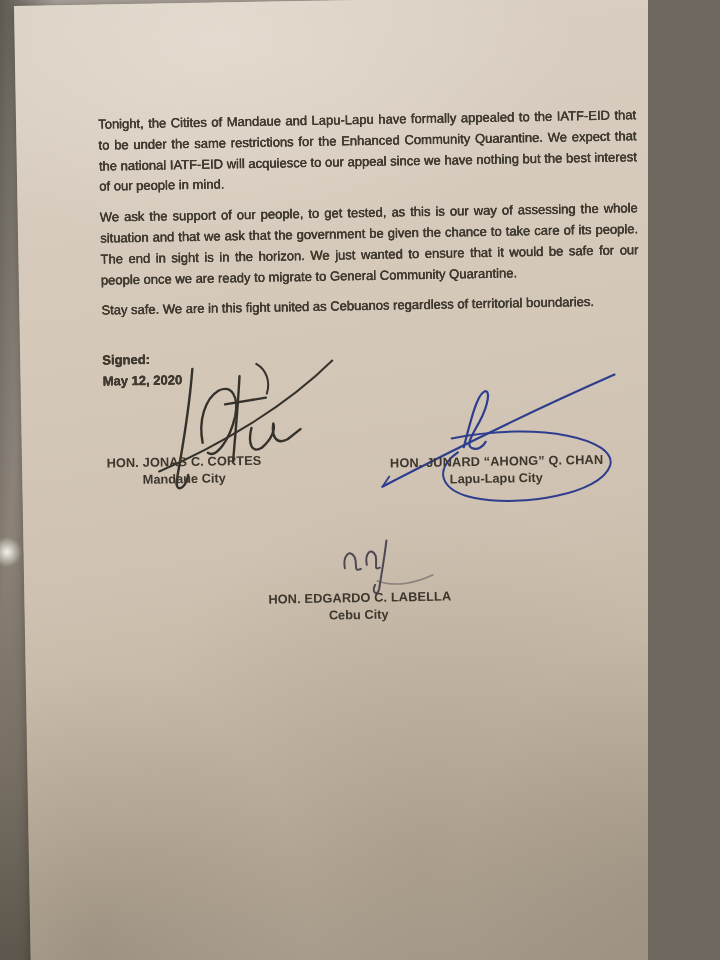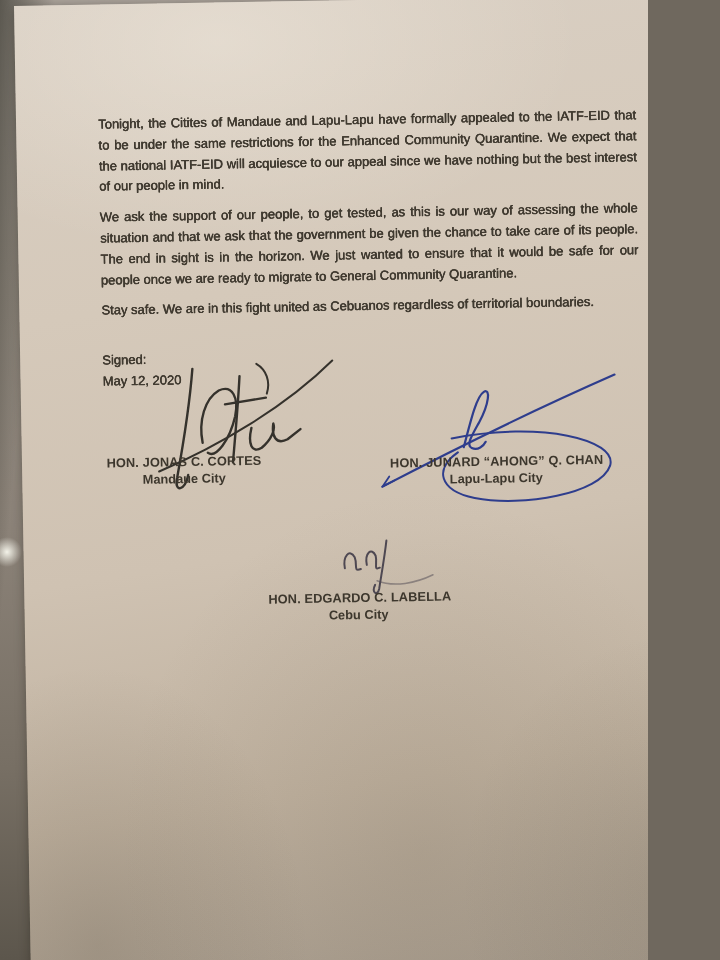--- a/index.html
+++ b/index.html
@@ -34,20 +34,21 @@
     position:absolute;left:82px;top:110px;width:538px;
     color:#413b31;font-size:13px;line-height:20.8px;
     text-shadow:.35px 0 0,0 .25px 0;
   }
   .para{margin:0 0 10px 0;text-align:justify;}
   .para.last{text-align:left;}
   .signed-block{
     position:absolute;left:82px;top:346px;
     color:#413b31;font-size:13px;line-height:20.8px;
     text-shadow:.35px 0 0,0 .25px 0;
+    font-weight:bold;
   }
   .sig-block{
     position:absolute;text-align:center;color:#3d372d;
     font-weight:bold;font-size:12.8px;line-height:17px;white-space:nowrap;
   }
   .sig-block .sig-name{letter-spacing:.1px;}
   .blk-cortes{left:84px;top:450px;width:156px;}
   .blk-chan{left:368px;top:455px;width:212px;}
   .blk-labella{left:244px;top:589px;width:180px;}
   .ink{position:absolute;left:0;top:0;width:676px;height:970px;pointer-events:none;}

